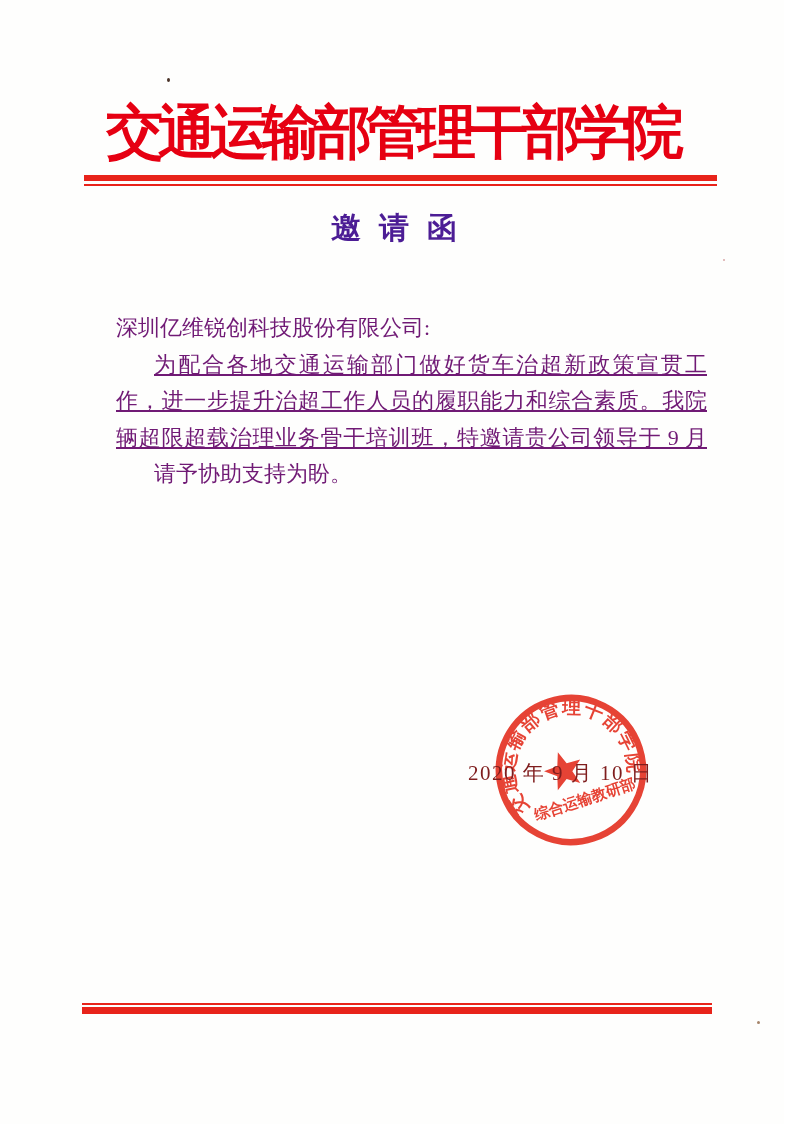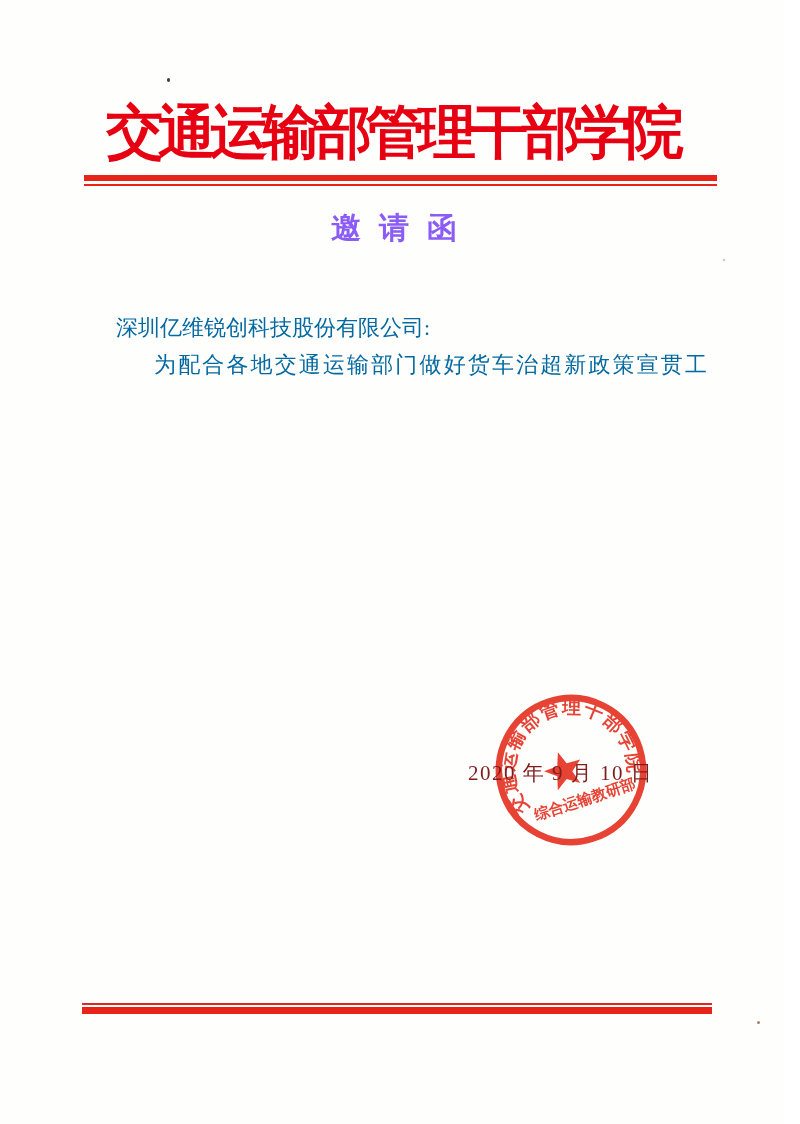--- a/index.html
+++ b/index.html
@@ -30,38 +30,39 @@
   .rule-c { left: 82px;  top: 1003px; width: 630px; height: 2px; }
   .rule-d { left: 82px;  top: 1007px; width: 630px; height: 7px; }
 
   
   .doc-title {
     position: absolute;
     top: 208px; left: 331px;
     font-size: 30px;
     font-weight: bold;
     letter-spacing: 18px;
-    color: #8b5cf6;
+    color: #4c1d95;
     white-space: nowrap;
   }
 
   
   .body-block {
     position: absolute;
     left: 116px; top: 310px;
     width: 591px;
     font-size: 22px;
     line-height: 36.5px;
-    color: #0369a1;
+    color: #701a75;
   }
   .line { width: 100%; white-space: nowrap; }
   .line.j {
     white-space: normal;
     text-align: justify;
     text-align-last: justify;
+    text-decoration: underline;
   }
   .indent { text-indent: 38px; }
   .contact .gap-s { display:inline-block; width: 8px; }
   .contact .gap-m { display:inline-block; width: 16px; }
 
   
   .seal {
     position: absolute;
     left: 491px; top: 690px;
     width: 160px; height: 160px;
@@ -110,20 +111,23 @@
   <div class="letterhead">交通运输部管理干部学院</div>
 
   <div class="rule rule-a"></div>
   <div class="rule rule-b"></div>
 
   <div class="doc-title">邀请函</div>
 
   <div class="body-block">
     <div class="line">深圳亿维锐创科技股份有限公司:</div>
     <div class="line j indent">为配合各地交通运输部门做好货车治超新政策宣贯工</div>
+    <div class="line j">作，进一步提升治超工作人员的履职能力和综合素质。我院</div>
+    <div class="line j">辆超限超载治理业务骨干培训班，特邀请贵公司领导于 9 月</div>
+    <div class="line indent">请予协助支持为盼。</div>
   </div>
 
   <div class="seal">
     <svg viewBox="0 0 160 160" width="160" height="160" xmlns="http://www.w3.org/2000/svg">
       <circle cx="80" cy="80" r="72" fill="none" stroke="#e53a2b" stroke-width="6.5"></circle>
       <polygon fill="#e53a2b" points="73,59 77.9,72.3 92,72.8 80.9,81.6 84.8,95.2 73,87.3 61.2,95.2 65.1,81.6 54,72.8 68.1,72.3"></polygon>
       <path id="sealArc" d="M 28.3 104.1 A 57 57 0 1 1 131.7 104.1" fill="none" stroke="none"></path>
       <text class="ring-text">
         <textPath href="#sealArc" xlink:href="#sealArc" startOffset="0">交通运输部管理干部学院</textPath>
       </text>

